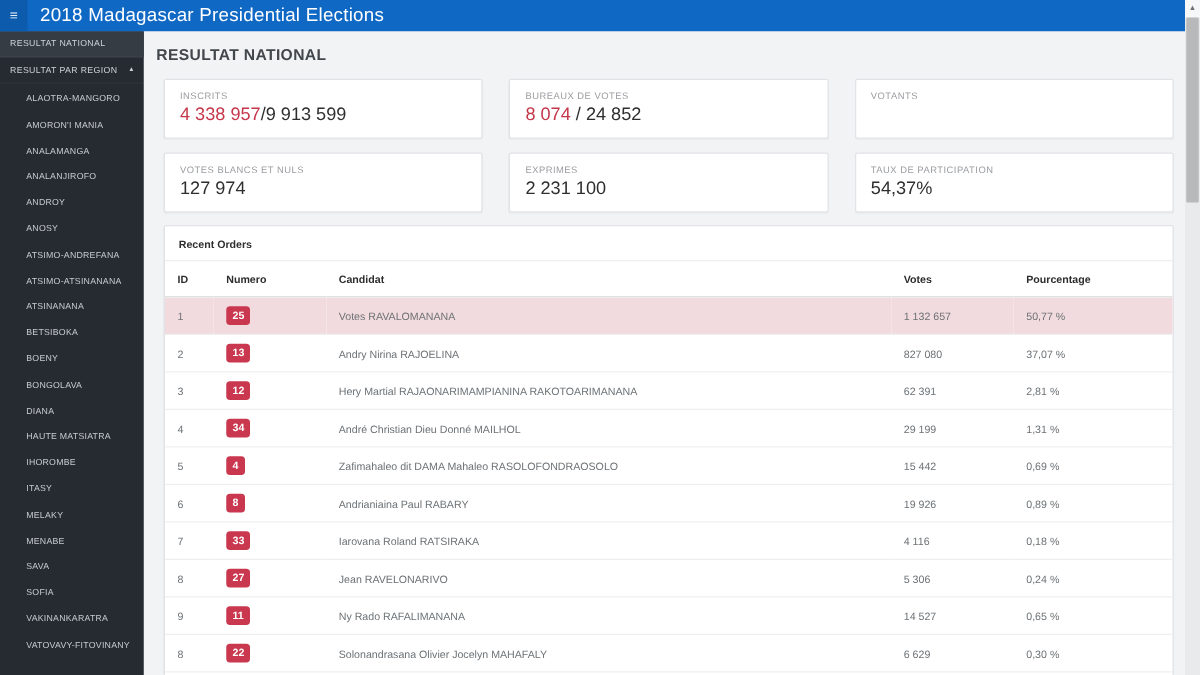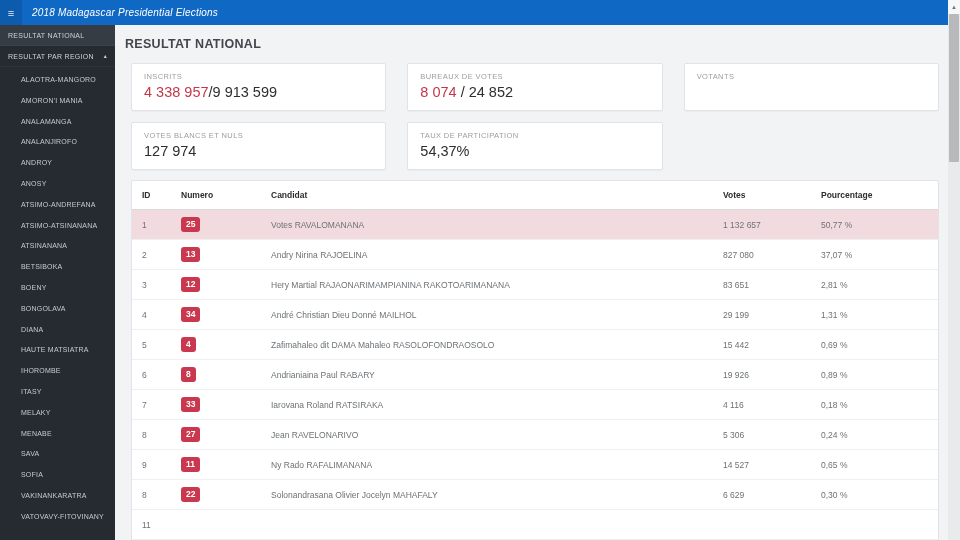--- a/index.html
+++ b/index.html
@@ -5,21 +5,21 @@
   * { margin:0; padding:0; box-sizing:border-box; }
   html,body { width:960px; height:540px; overflow:hidden; background:#f2f3f5;
     font-family:"Liberation Sans", sans-serif; }
 
   
   .topbar { position:absolute; top:0; left:0; width:948px; height:25px;
     background:#1068c5; display:flex; align-items:center; z-index:30; }
   .menu-btn { width:22px; height:25px; background:#0d5bad; color:#e8f0fa;
     font-size:11px; display:flex; align-items:center; justify-content:center;
     cursor:pointer; }
-  .topbar-title { color:#ffffff; font-size:10px; margin-left:10px; letter-spacing:.2px;font-style:italic; }
+  .topbar-title { color:#ffffff; font-size:15px; margin-left:10px; letter-spacing:.2px; }
 
   
   .sidebar { position:absolute; top:25px; left:0; width:115px; height:515px;
     background:#262a31; z-index:20; }
   .nav-item { height:21px; line-height:21px; padding:0 8px; color:#ced2d6;
     font-size:7px; letter-spacing:.3px; cursor:pointer; position:relative;
     border-bottom:1px solid rgba(255,255,255,0.04); }
   .nav-item.active { background:#363c44; }
   .nav-caret { position:absolute; right:8px; top:0; font-size:6px; color:#ced2d6; }
   .regions { padding-top:3px; }
@@ -151,30 +151,37 @@
         <div class="card-label">VOTANTS</div>
       </div>
 
       <div class="card">
         <div class="card-label">VOTES BLANCS ET NULS</div>
         <div class="card-value">
           <span class="red"></span><span>127 974</span>
         </div>
       </div>
 
+      <div class="card">
+        <div class="card-label">EXPRIMES</div>
+        <div class="card-value">
+          <span class="red"></span><span>2 231 100</span>
+        </div>
+      </div>
 
       <div class="card">
         <div class="card-label">TAUX DE PARTICIPATION</div>
         <div class="card-value">
           <span class="red"></span><span>54,37%</span>
         </div>
       </div>
     </div>
 
   <div class="panel">
+    <div class="panel-title">Recent Orders</div>
     <table>
       <colgroup>
         <col class="c-id">
           <col class="c-num">
           <col class="c-cand">
         <col class="c-votes">
           <col class="c-pct">
       </colgroup>
       <thead>
         <tr>
@@ -211,21 +218,21 @@
             <td>827 080</td>
             <td>37,07 %</td>
           </tr>
 
           <tr>
             <td>3</td>
             <td>
               <span class="badge">12</span>
             </td>
             <td>Hery Martial RAJAONARIMAMPIANINA RAKOTOARIMANANA</td>
-            <td>83 651</td>
+            <td>62 391</td>
             <td>2,81 %</td>
           </tr>
 
           <tr>
             <td>4</td>
             <td>
               <span class="badge">34</span>
             </td>
             <td>André Christian Dieu Donné MAILHOL</td>
             <td>29 199</td>

